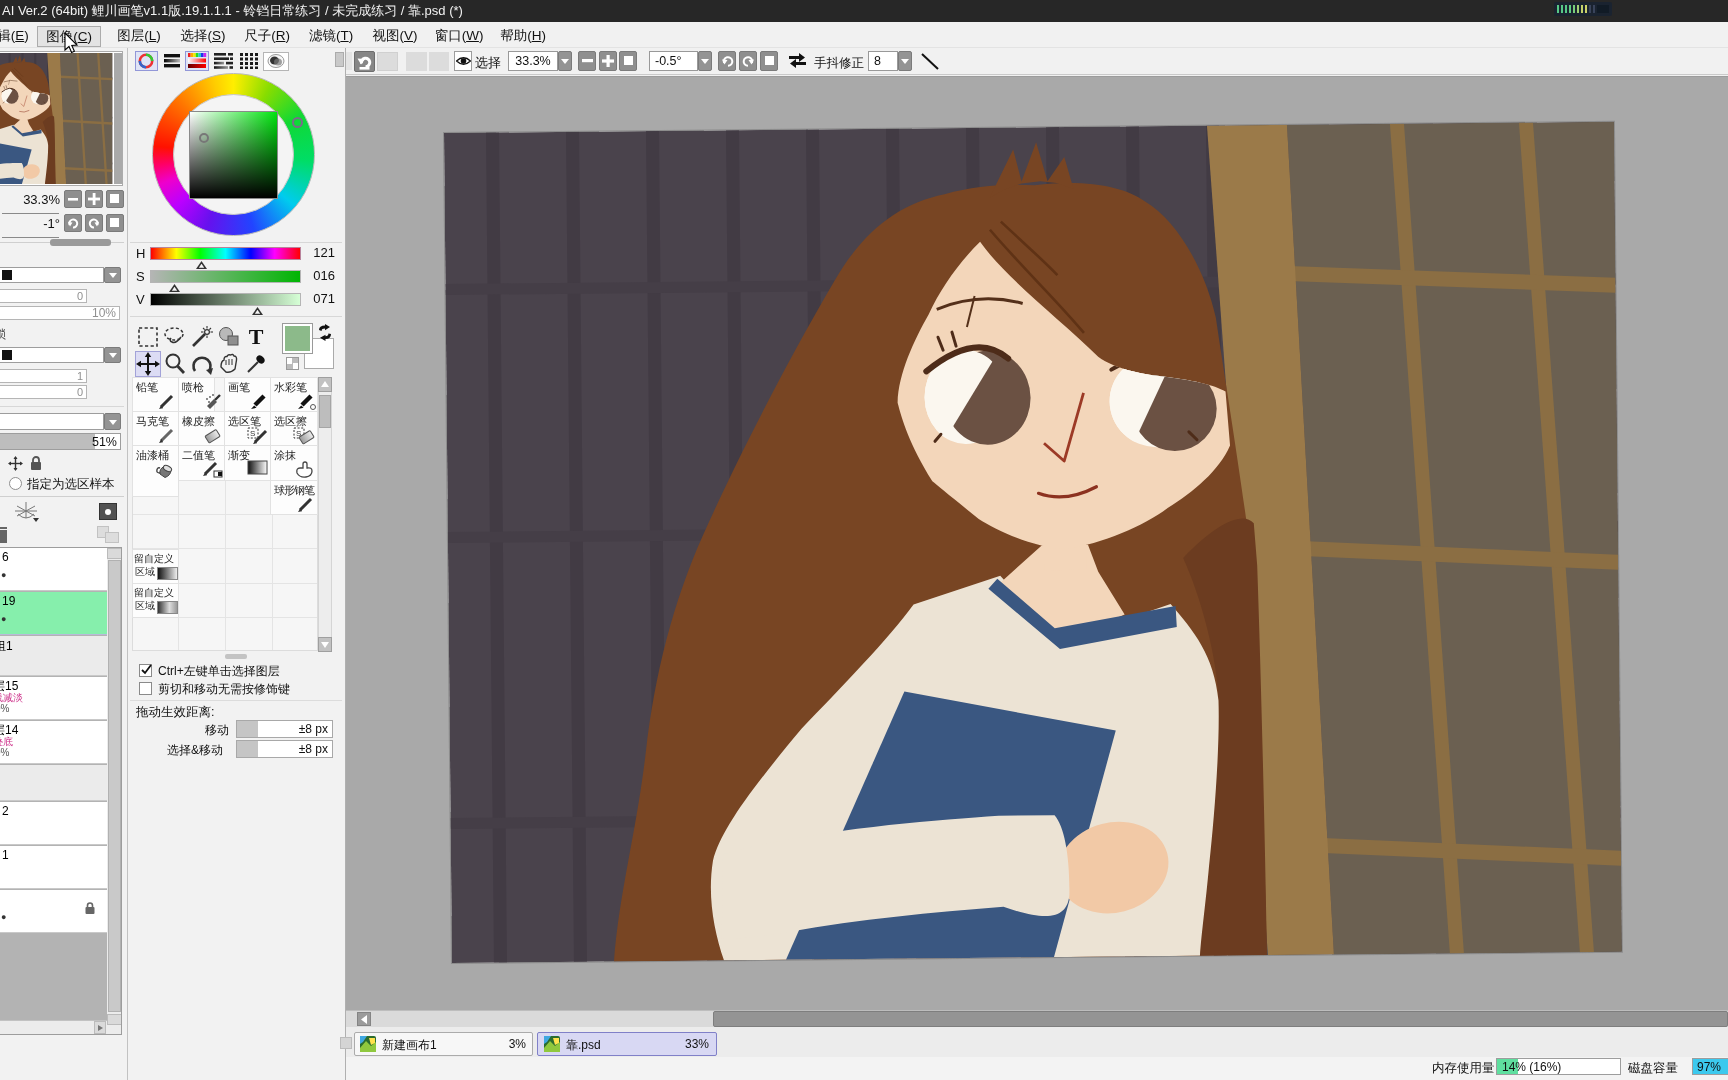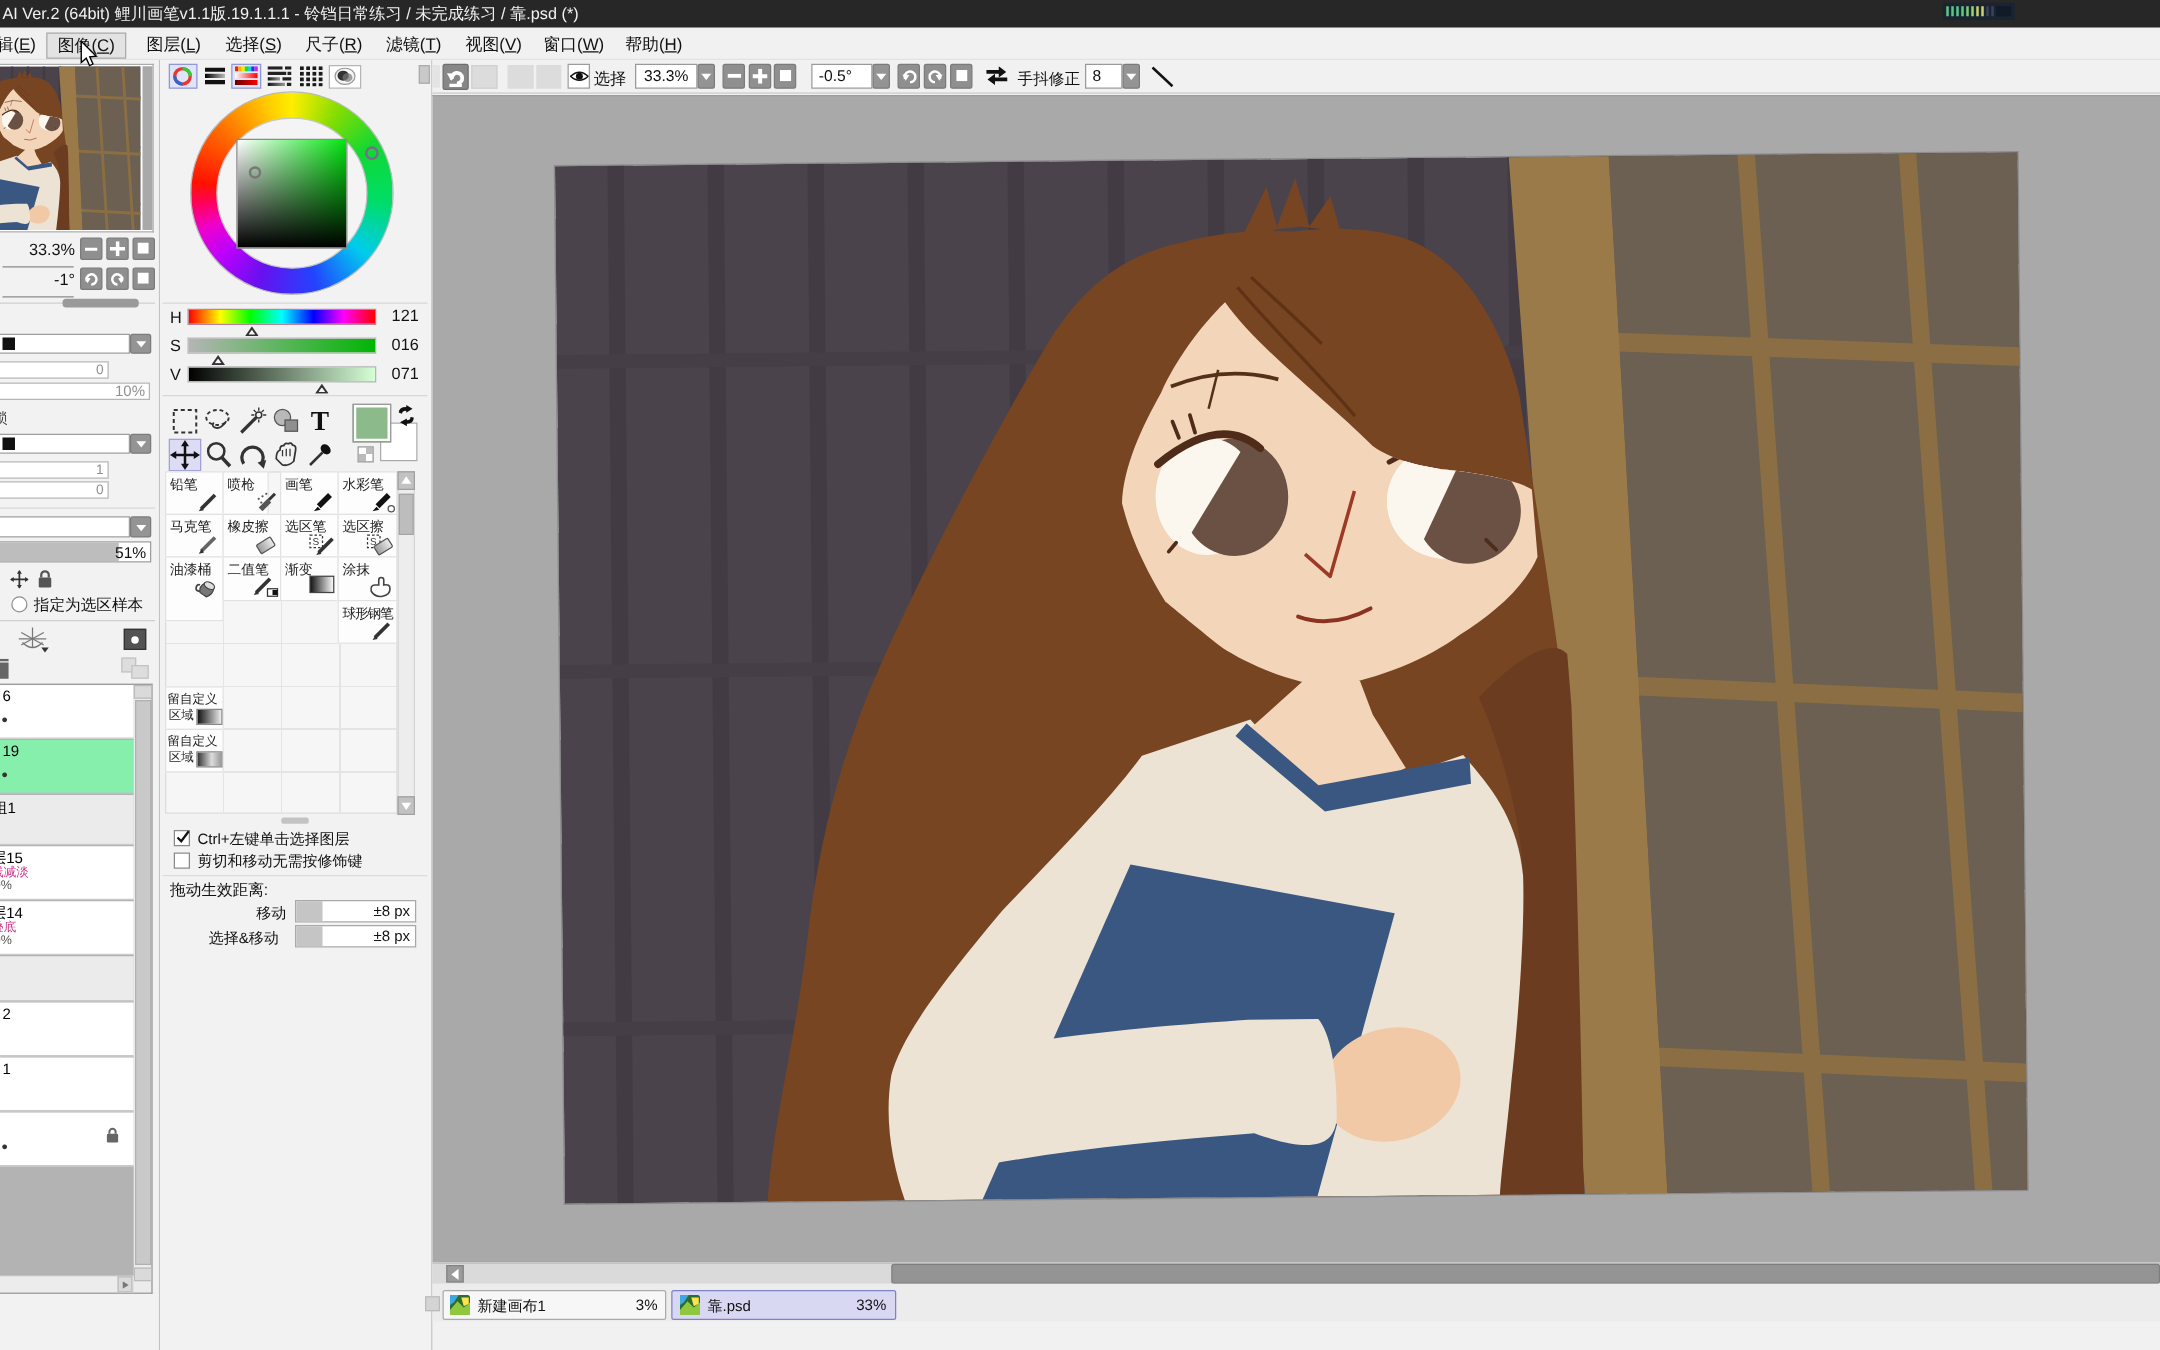--- a/index.html
+++ b/index.html
@@ -770,13 +770,24 @@
      <svg class="ico" style="left:6px;top:3px" width="16" height="16">
           <rect width="16" height="16" rx="2" fill="#2b6c2f"></rect>
           <polygon points="0,12 6,5 11,10 16,6 16,16 0,16" fill="#8fc83e"></polygon>
           <polygon points="9,2 15,2 15,7 11,9" fill="#ffe24d"></polygon>
           <polygon points="0,0 7,0 3,6 0,8" fill="#3fa7e0"></polygon>
         </svg>
      <span style="position:absolute;left:28px;top:4px;font-size:12px;color:#111">靠.psd</span>
      <span style="position:absolute;right:7px;top:4px;font-size:12px;color:#111">33%</span>
    </div>
  </div>
+ <div class="abs" style="left:0;top:1009px;width:1382px;height:23px;background:#f3f3f3">
+   <span style="position:absolute;left:1086px;top:3px;font-size:12.5px;color:#111">内存使用量</span>
+   <div class="abs" style="left:1150px;top:1px;width:125px;height:17px;background:#fff;border:1px solid #9d9d9d">
+     <div class="abs" style="left:0;top:0;width:21px;height:15px;background:#5fdf9f"></div>
+     <span style="position:absolute;left:5px;top:1px;font-size:12px;color:#111">14% (16%)</span>
+   </div>
+   <span style="position:absolute;left:1282px;top:3px;font-size:12.5px;color:#111">磁盘容量</span>
+   <div class="abs" style="left:1346px;top:1px;width:40px;height:17px;background:#3cc9ee;border:1px solid #9d9d9d">
+     <span style="position:absolute;left:4px;top:1px;font-size:12px;color:#111">97%</span>
+   </div>
+ </div>
 </div>
 
 </body></html>

